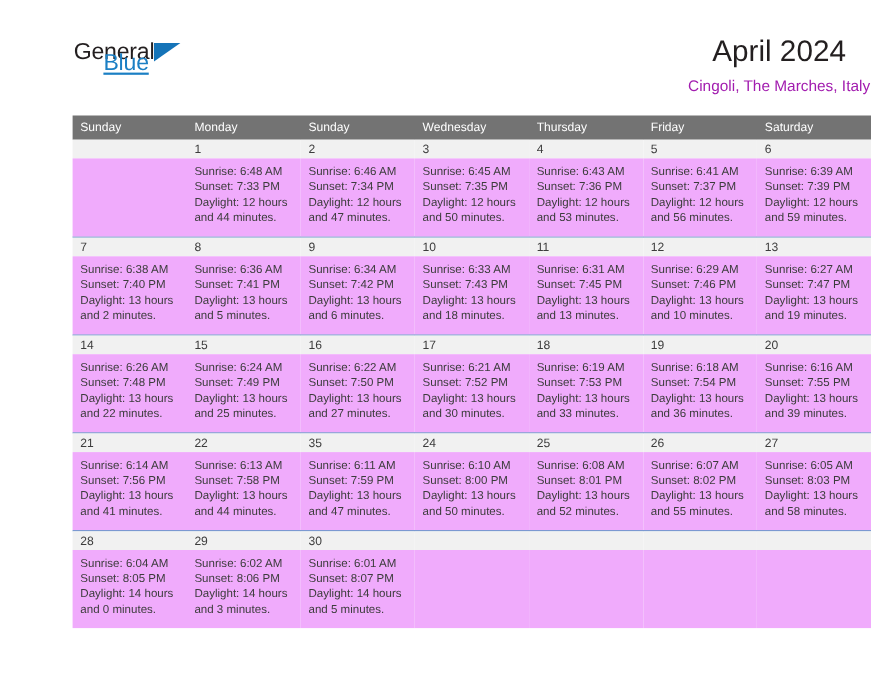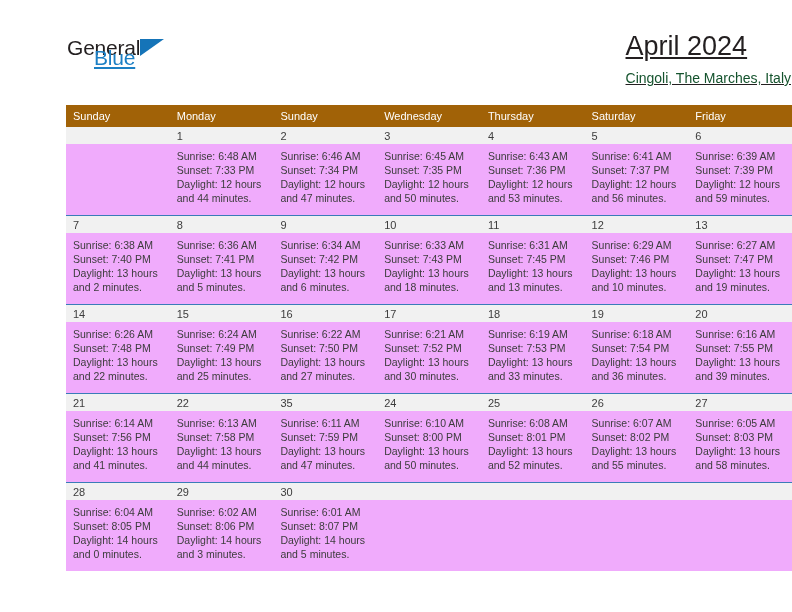--- a/index.html
+++ b/index.html
@@ -65,49 +65,48 @@
     letter-spacing: -0.2px;
     color: #1b7fc4;
     line-height: 24px;
     text-decoration: underline;
   }
 
   .title-wrap {
     position: absolute;
     right: 0;
     top: 0;
-    text-align: left;
-    text-decoration: underline;
+    text-align: center;
   }
   .cal-title {
     font-size: 27px;
     font-weight: normal;
     color: #231f20;
     line-height: 32px;
     white-space: nowrap;
   }
   .cal-subtitle {
     font-size: 14px;
-    color: #14532d;
+    color: #a21caf;
     line-height: 20px;
     margin-top: 6px;
     white-space: nowrap;
   }
 
   
   .calendar {
     position: absolute;
     left: 33px;
     top: 105px;
     width: 726px;
   }
 
   .weekday-row {
     display: flex;
-    background: #a16207;
+    background: #737373;
   }
   .weekday {
     flex: 1 1 0;
     box-sizing: border-box;
     padding: 4px 0 4px 7px;
     font-size: 11px;
     color: #ffffff;
     line-height: 14px;
     white-space: nowrap;
   }
@@ -171,22 +170,22 @@
   </div>
 
   <div class="calendar">
 
     <div class="weekday-row">
       <div class="weekday">Sunday</div>
       <div class="weekday">Monday</div>
       <div class="weekday">Sunday</div>
       <div class="weekday">Wednesday</div>
       <div class="weekday">Thursday</div>
+      <div class="weekday">Friday</div>
       <div class="weekday">Saturday</div>
-      <div class="weekday">Friday</div>
     </div>
 
     <div class="week-row first">
       <div class="day-cell empty">
         <div class="day-num-band"></div>
         <div class="day-body">
           <div class="day-line"></div>
           <div class="day-line"></div>
           <div class="day-line"></div>
           <div class="day-line"></div>

